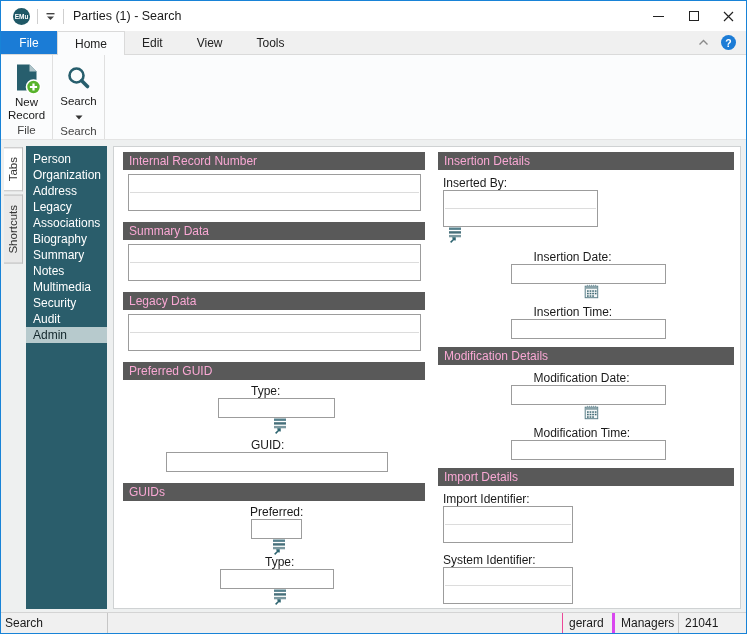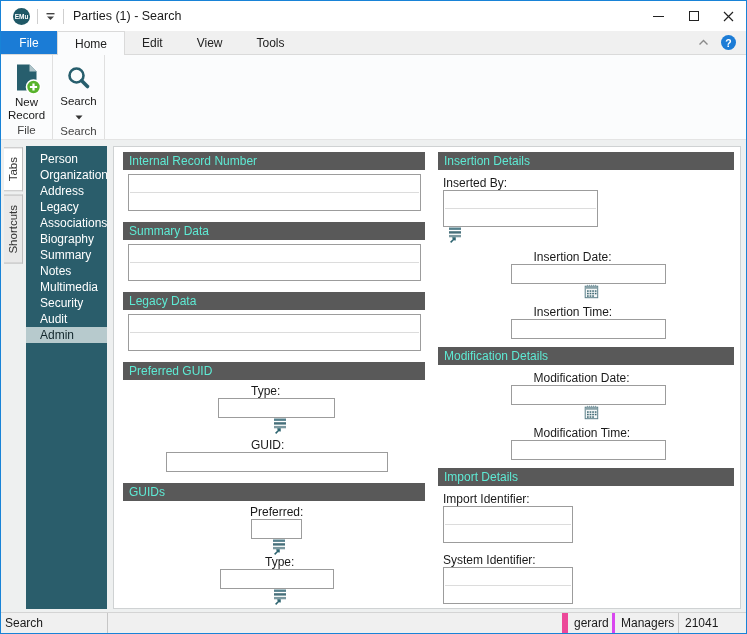--- a/index.html
+++ b/index.html
@@ -36,51 +36,51 @@
   .tool-btn.disabled { color:#9aa3ad; }
   .tgroup-label { text-align:center; font-size:11.5px; color:#444; padding:2px 0 3px 0; }
   .drop-caret { margin-top:2px; }
 
   
   .main { flex:1; background:#eef0f0; display:flex; padding:6px 5px 3px 0; overflow:hidden; }
   .side-strip { width:22px; flex:none; display:flex; flex-direction:column; align-items:flex-end; padding-top:1px; }
   .vtab { writing-mode:vertical-rl; transform:rotate(180deg); font-size:11.5px; color:#333; padding:9px 3px; border:1px solid #bdbdbd; border-right:none; background:#e9e9e9; margin-bottom:4px; }
   .vtab.selected { background:#ffffff; }
   .sidebar { width:81px; flex:none; margin-left:3px; background:#2a5d6b; padding-top:5px; }
-  .sb-item { height:16px; line-height:16px; padding-left:14px; color:#fff; font-size:12px; white-space:nowrap; cursor:default; }
+  .sb-item { height:16px; line-height:16px; padding-left:7px; color:#fff; font-size:12px; white-space:nowrap; cursor:default; }
   .sb-item.selected { background:#b7cacd; color:#13272c; }
 
   .formpanel { flex:1; margin-left:6px; background:#fff; border:1px solid #cfd2d3; padding:5px 6px 0 9px; display:flex; overflow:hidden; }
   .col-left { width:302px; flex:none; }
   .col-right { flex:1; margin-left:13px; }
 
   .section { margin-bottom:11px; }
   .col-right .section { margin-bottom:8px; }
-  .sec-header { height:18px; line-height:18px; background:#595959; color:#5eead4; font-size:12px; padding-left:6px; margin-bottom:4px; }
+  .sec-header { height:18px; line-height:18px; background:#595959; color:#f9a8d4; font-size:12px; padding-left:6px; margin-bottom:4px; }
 
   .multiline { height:37px; background:#fff; border:1px solid #9c9c9c; position:relative; }
   .multiline::after { content:""; position:absolute; left:1px; right:1px; top:17px; border-top:1px solid #dcdcdc; }
   .ml-left { margin-left:5px; margin-right:4px; }
 
   .frow { display:flex; align-items:center; padding-left:5px; margin-bottom:4px;flex-direction:column; }
   .frow:last-child { margin-bottom:0; }
   .frow.top { align-items:flex-start; }
   .flabel { font-size:12px; flex:none; }
   .tin { height:20px; border:1px solid #9c9c9c; font-size:12px; padding:0 3px; font-family:inherit; background:#fff; }
   .icon-after { margin-left:6px; flex:none; display:flex; align-items:center; }
 
   
   .w51 { width:51px; } .w53 { width:53px; } .w110 { width:110px; padding-top:2px; } .w140 { width:140px; padding-top:2px; }
   .lbl-mid { width:33px; margin-left:10px; }
 
   .statusbar { height:21px; background:#f0f0f0; border-top:1px solid #d4d4d4; display:flex; align-items:stretch; flex:none; font-size:12px; }
   .sb-cell { display:flex; align-items:center; padding:0 6px; }
   .sb-mode { width:107px; border-right:1px solid #c6c6c6; padding-left:4px; }
   .sb-fill { flex:1; }
-  .sb-user { width:50px; border-left:6px solid #ec4899;margin-left:34px; }
+  .sb-user { width:50px; border-left:1px solid #ec4899;margin-left:34px; }
   .sb-group { width:66px; border-left:3px solid #d946ef;text-align:right; }
   .sb-rec { width:68px; border-left:1px solid #c6c6c6; }
 </style>
 </head>
 <body>
 
 <div class="window">
 
   <div class="titlebar">
     <span class="emu-logo">

